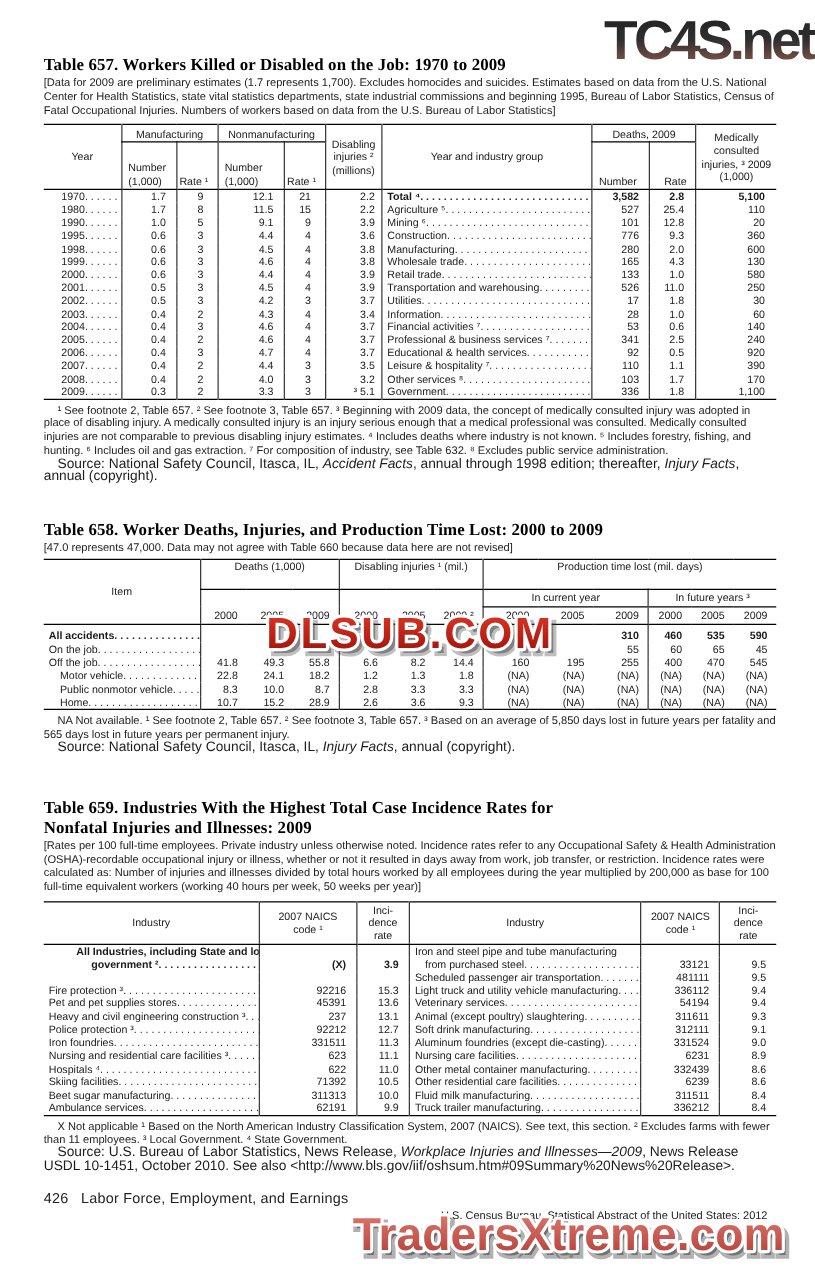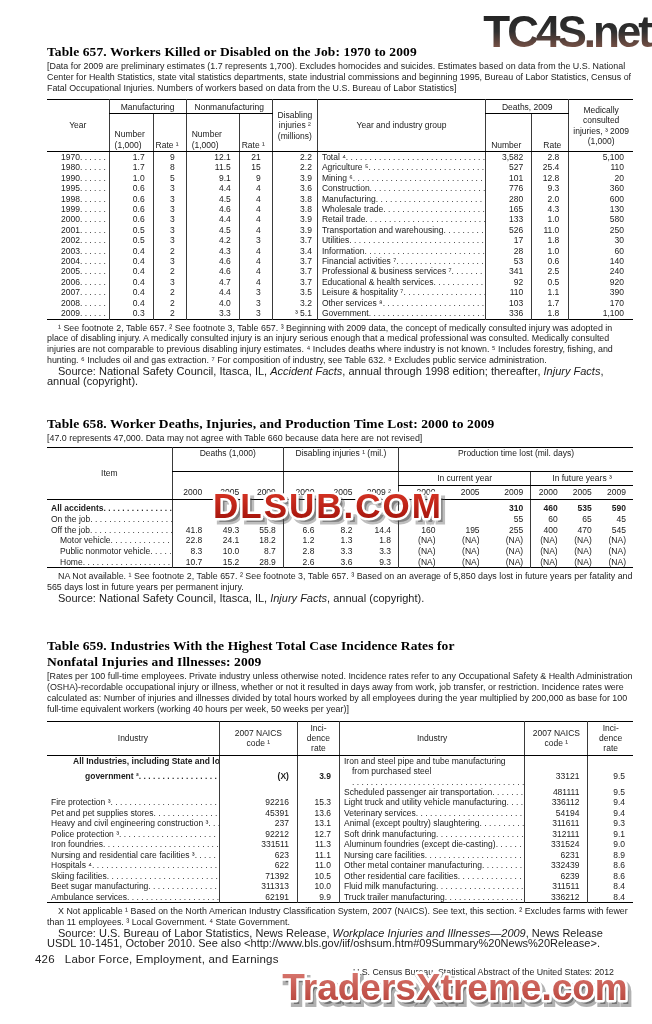--- a/index.html
+++ b/index.html
@@ -1,19 +1,19 @@
 <!DOCTYPE html>
 <html><head>
 <meta charset="utf-8">
 <style>
   * { margin:0; padding:0; box-sizing:border-box; }
   html,body { background:#ffffff; }
   body { width:652px; height:1024px; position:relative; overflow:hidden;
          font-family:"Liberation Sans", sans-serif; color:#1a1a1a; }
-  .content { position:absolute; left:47px; top:0; width:586px; }
+  .content { position:absolute; left:35px; top:0; width:586px; }
 
   .ttl { font-family:"Liberation Serif", serif; font-weight:bold; color:#000;
          font-size:13.5px; line-height:16px; letter-spacing:0.1px; }
   .bnote { font-size:8.9px; line-height:11px; color:#1c1c1c; margin-top:1px; }
   .fnote { font-size:8.9px; line-height:10.8px; color:#1c1c1c; text-indent:11px; margin-top:3px; }
   .src   { font-size:11px; line-height:10.8px; color:#1c1c1c; text-indent:11px; }
 
   table { border-collapse:collapse; width:100%; table-layout:fixed;
           border-top:1.5px solid #000; border-bottom:1.5px solid #000; }
   th, td { font-size:8.5px; line-height:10.4px; font-weight:normal; padding:0; }
@@ -31,21 +31,21 @@
 
   
   .t657 { margin-top:5px; }
   .t657 tbody td { line-height:10.4px; }
   .t657 .num { text-align:right; padding-right:8px; }
   .t657 .c-mr, .t657 .c-nr { padding-right:11px; }
   .t657 .c-di { padding-right:5px; }
   .t657 .c-dr { padding-right:9px; }
   .t657 .c-mi { padding-right:9px; }
   .t657 .ycell { padding-left:14px; }
-  .t657 tr.rb td:nth-child(n+7) { font-weight:normal; }
+  .t657 tr.rb td:nth-child(n+7) { font-weight:bold; }
   .t657 th.grp { height:14px; vertical-align:bottom; padding-bottom:1px; }
   .t657 th.sub { height:38px; vertical-align:bottom; padding-bottom:1px; }
   .t657 th.numh { text-align:left; padding-left:5px; }
   .t657 th.rateh { text-align:right; padding-right:7px; }
 
   
   .t658 { margin-top:3px; }
   .t658 tbody td { line-height:10.6px; }
   .t658 .num { text-align:right; padding-right:7px; }
   .t658 th.yh { text-align:right; padding-right:7px; height:14px; vertical-align:bottom; padding-bottom:1px; }
@@ -56,21 +56,21 @@
 
   
   .t659 { margin-top:6px; }
   .t659 tbody td { line-height:10.45px; }
   .t659 th { height:34px; }
   .t659 .code { text-align:right; padding-right:8px; }
   .t659 .rate { text-align:right; padding-right:8px; }
   .t659 tr.lb td:nth-child(-n+3) { font-weight:bold; }
   .t659 tr.lc1 td:nth-child(1) .cf { padding-left:26px; }
   .t659 tr.li  td:nth-child(1) .cf { padding-left:38px; }
-  .t659 tr.ri  td:nth-child(4) .cf { padding-left:12px;flex-direction:column; }
+  .t659 tr.ri  td:nth-child(4) .cf { padding-left:12px; }
   .t659 tr.lnl td:nth-child(1) .dots::after { content:""; }
   .t659 tr.rnl td:nth-child(4) .dots::after { content:""; }
 
   
   .m657 { margin-top:44px; }
   .fn-gap { margin-top:3px; }
   .m658 { margin-top:29px; }
   .m659 { margin-top:34px; }
 
   

